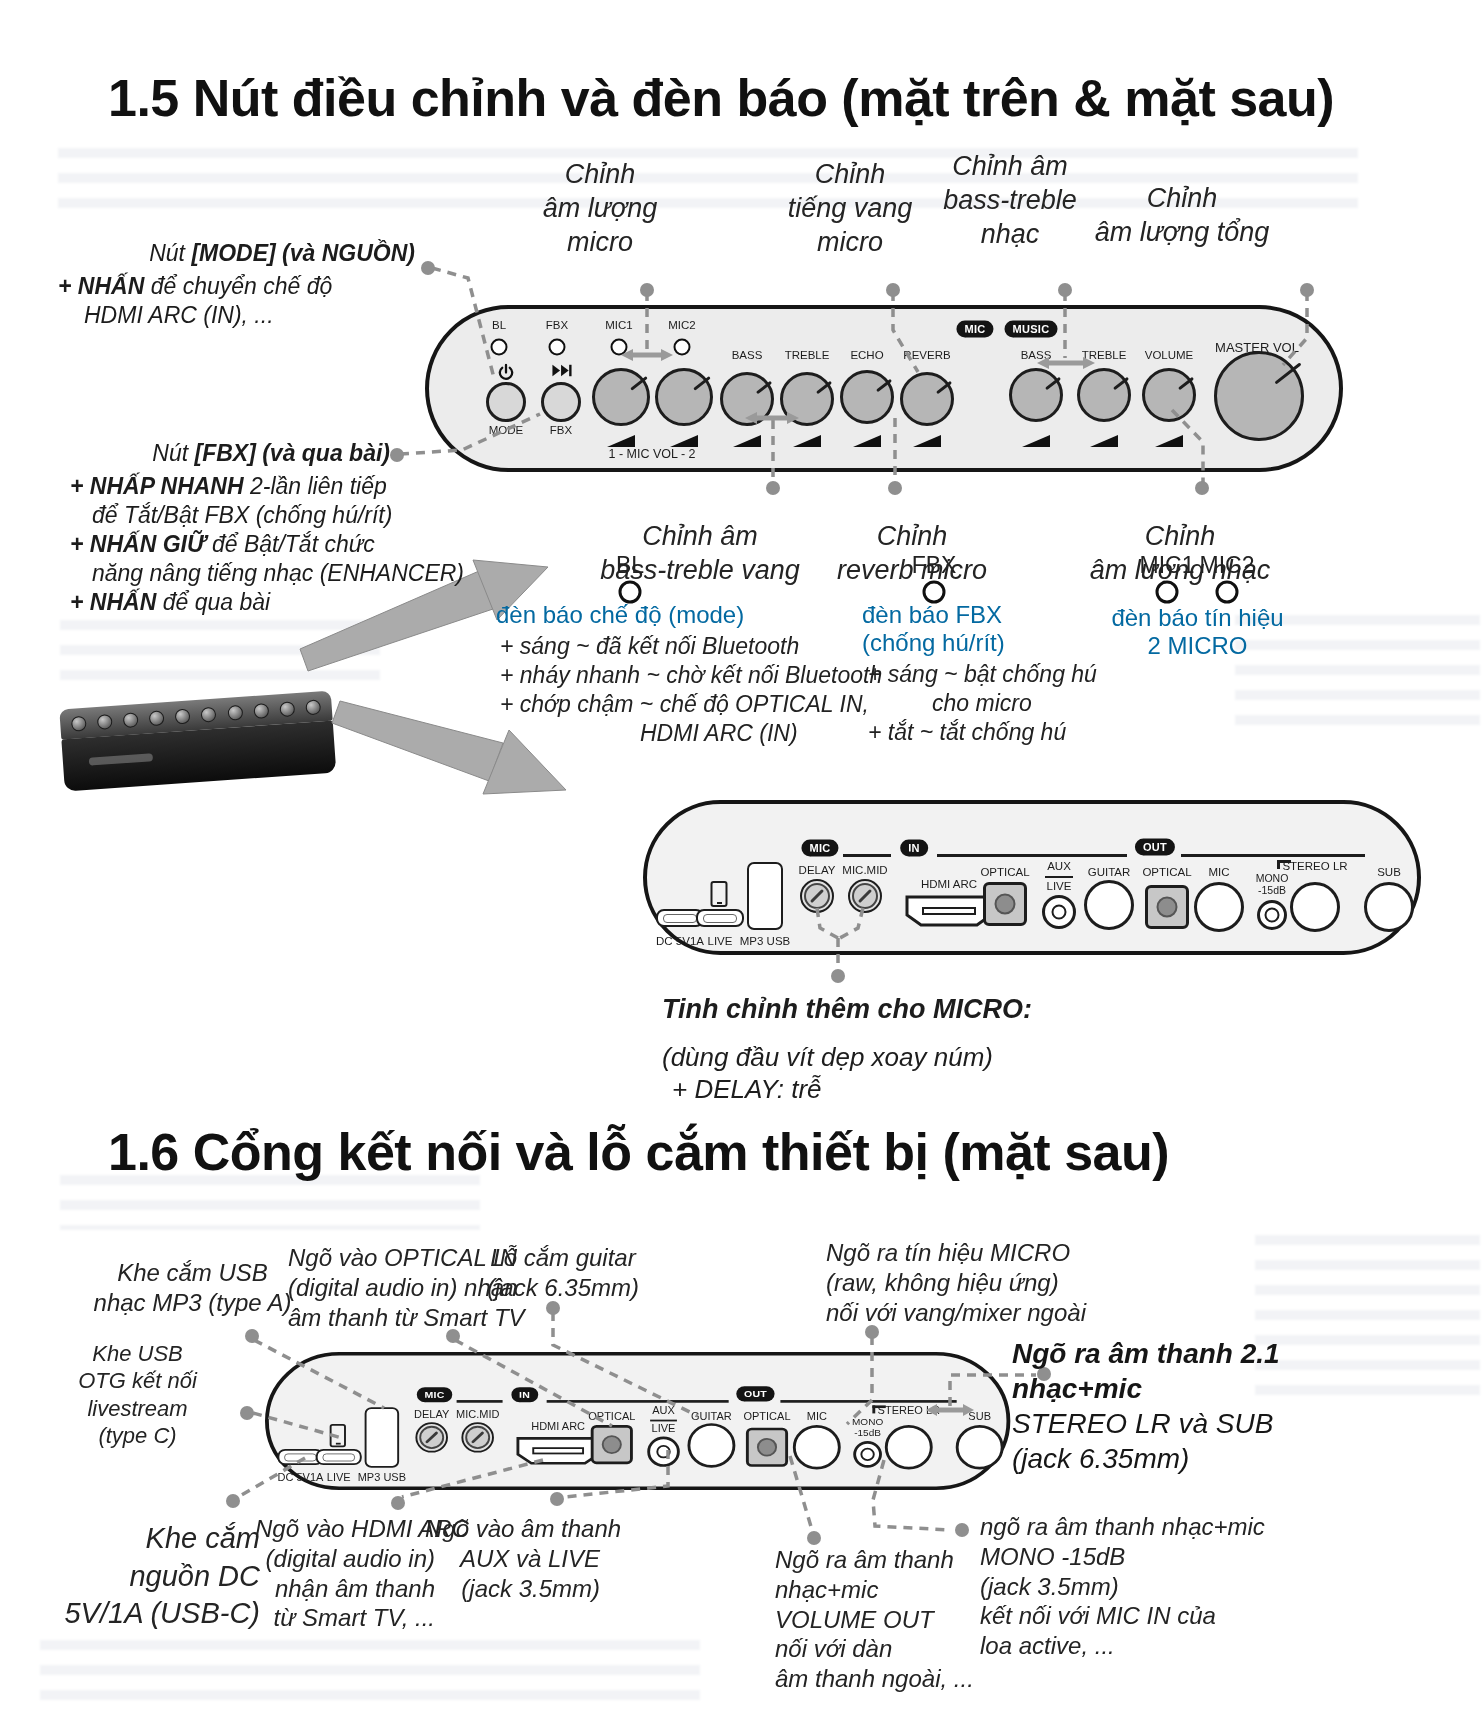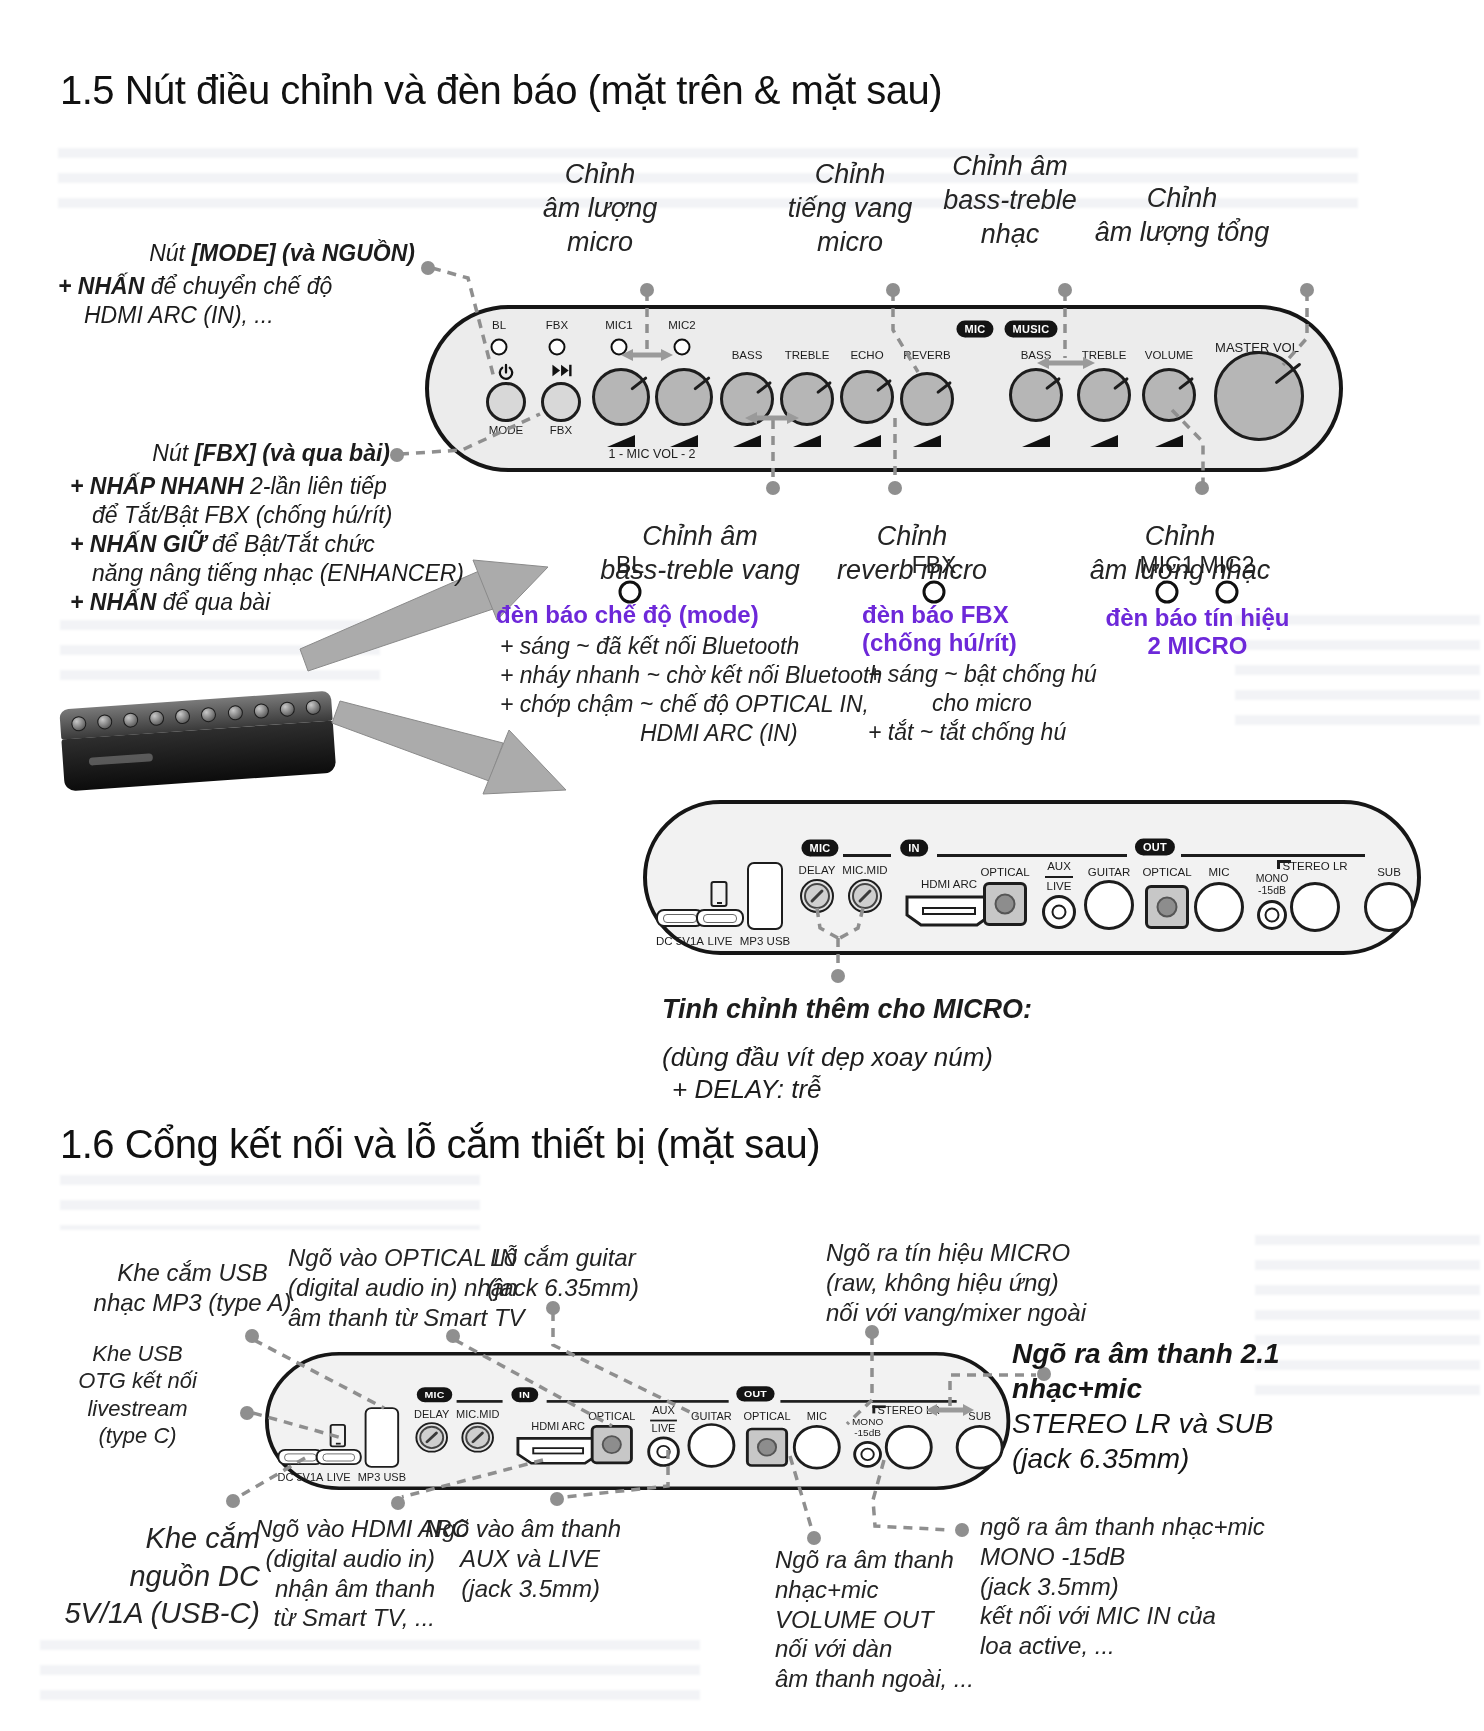--- a/index.html
+++ b/index.html
@@ -1,28 +1,28 @@
 <!DOCTYPE html>
 <html><head>
 <meta charset="utf-8">
 <style>
   html,body{margin:0;padding:0;background:#fff;}
   #page{position:relative;width:1484px;height:1731px;background:#fff;overflow:hidden;
         font-family:"Liberation Sans",sans-serif;color:#1a1a1a;}
   .bi{font-weight:bold;}
   
-  .h-title{position:absolute;font-weight:normal;font-size:40px;letter-spacing:-.5px;color:#111;white-space:nowrap;z-index:6;}
+  .h-title{position:absolute;font-weight:bold;font-size:52px;letter-spacing:-.5px;color:#111;white-space:nowrap;z-index:6;margin-left:48px;}
   
   .t-callout{position:absolute;font-style:italic;font-size:27px;color:#242424;text-align:center;line-height:1.25;z-index:6;}
   .t-note{position:absolute;font-style:italic;font-size:23px;color:#1c1c1c;z-index:6;}
   .t-note .ttl{text-align:right;margin-bottom:5px;}
   .t-note .ln{line-height:29px;white-space:nowrap;}
   .ind1{padding-left:26px;}
   .ind2{padding-left:22px;}
-  .t-ind-title{position:absolute;font-weight:bold;font-size:24px;color:#6d28d9;z-index:6;white-space:nowrap;}
+  .t-ind-title{position:absolute;font-weight:normal;font-size:24px;color:#0369a1;z-index:6;white-space:nowrap;}
   .t-ind-line{position:absolute;font-style:italic;font-size:23px;color:#222;z-index:6;}
   .t-ind-line div{line-height:29px;white-space:nowrap;}
   .t-led-name{position:absolute;font-size:23px;color:#222;text-align:center;z-index:6;}
   .ctr{text-align:center;}
   .rgt{text-align:right;}
   .lft{text-align:left;}
   .t-s16{position:absolute;font-style:italic;font-size:24px;color:#242424;line-height:1.24;z-index:6;}
   .t-s16 div{white-space:nowrap;}
   .t-big{font-size:29px;line-height:1.3;}
   .t-out21{position:absolute;font-style:italic;font-size:28px;line-height:1.25;color:#161616;z-index:6;}

